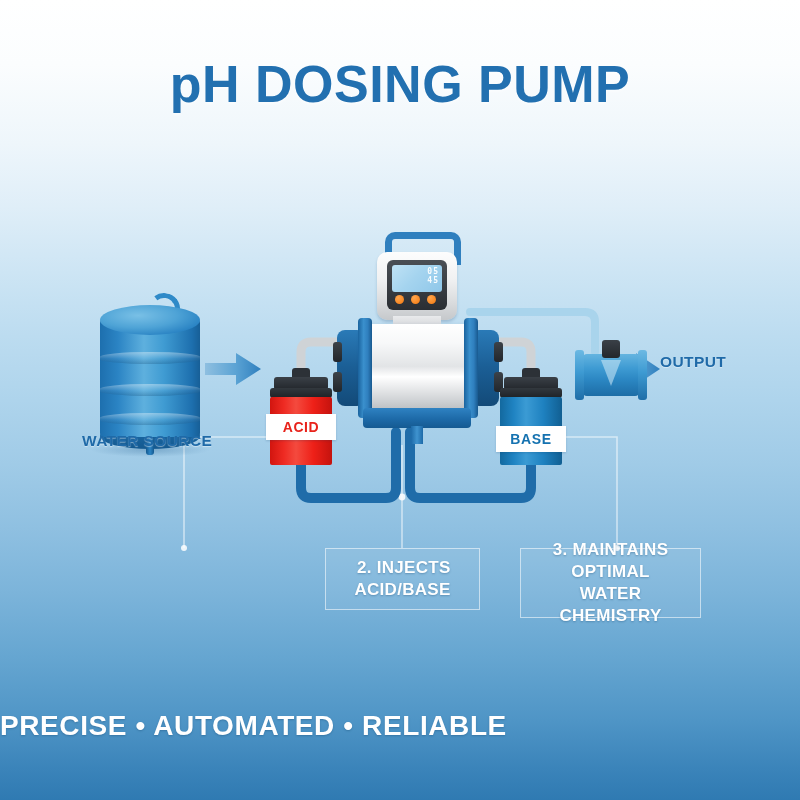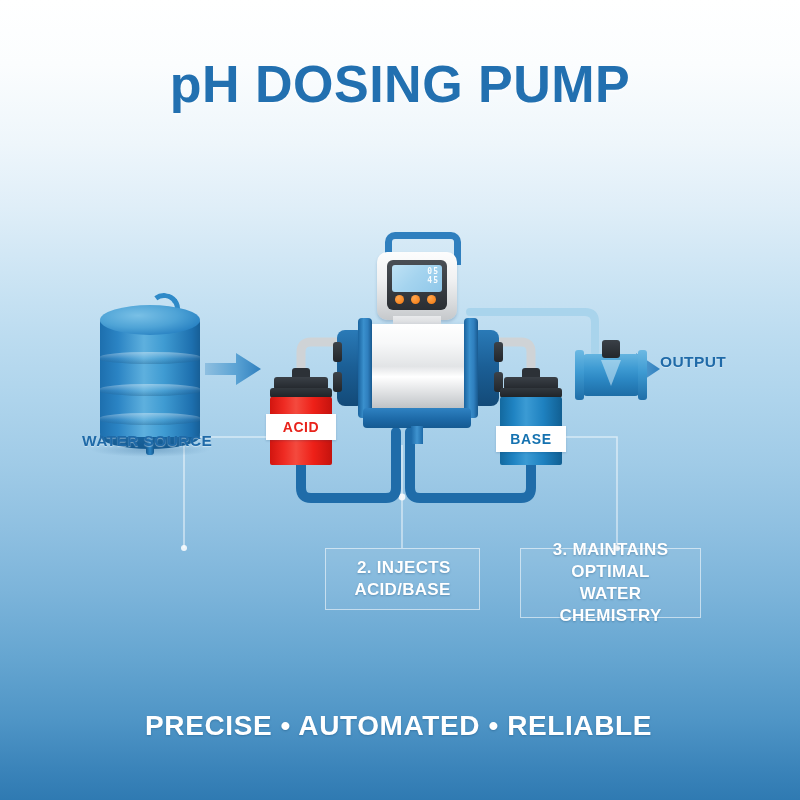--- a/index.html
+++ b/index.html
@@ -33,21 +33,21 @@
     text-align:center;
     font-size:52px;font-weight:bold;
     letter-spacing:0.5px;
     color:#2270b0;
     text-shadow:0 2px 3px rgba(255,255,255,.55);
   }
 
   
   #tagline{
     position:absolute;top:710px;left:0;width:652px;
-    text-align:right;
+    text-align:left;
     font-size:28px;font-weight:bold;
     letter-spacing:.6px;
     color:#ffffff;
     text-shadow:0 1px 2px rgba(20,70,110,.35);
   }
 
   
   .diag-label{
     position:absolute;
     font-size:15.5px;font-weight:bold;

